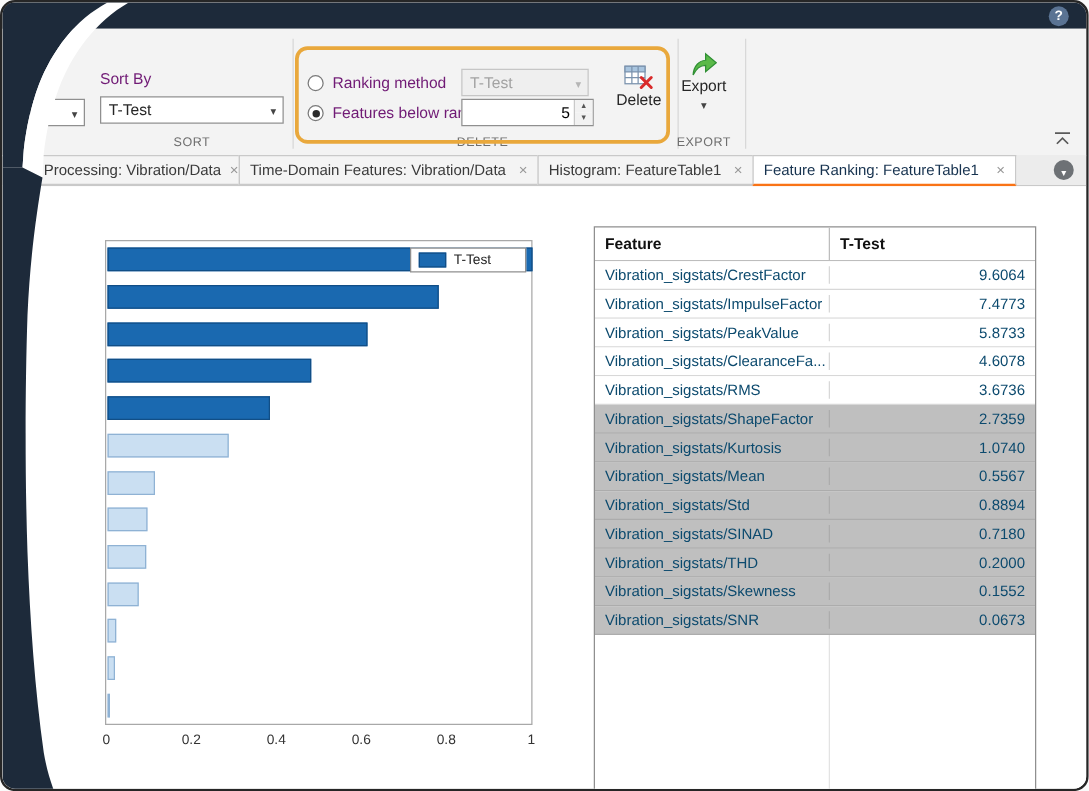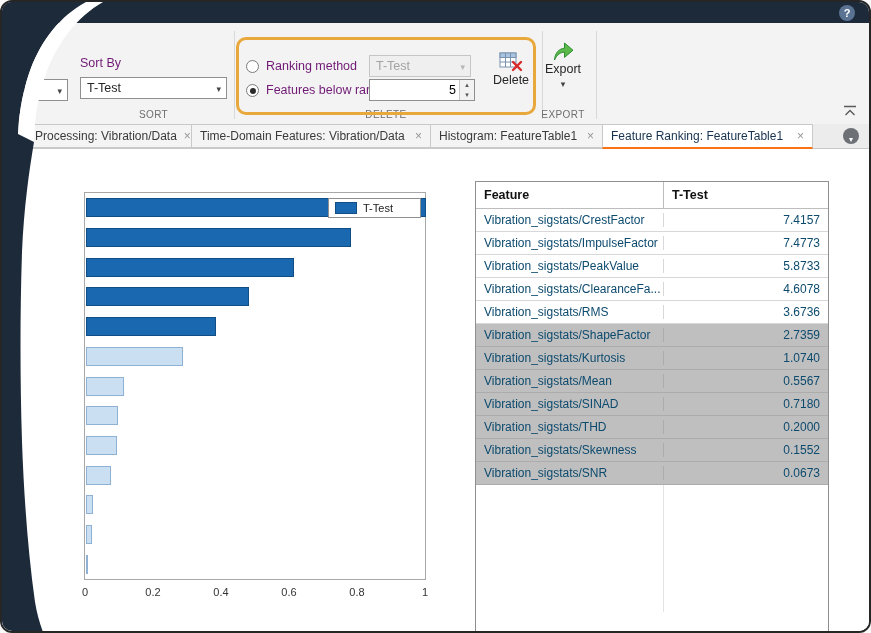--- a/index.html
+++ b/index.html
@@ -228,21 +228,21 @@
     <span class="xtick xt4">0.8</span>
     <span class="xtick xt5">1</span>
 
     <div class="tpanel">
       <div class="thead">
         <div class="th1">Feature</div>
         <div class="th2">T-Test</div>
       </div>
       <div class="trow">
         <div class="tc1">Vibration_sigstats/CrestFactor</div>
-        <div class="tc2">7.4157</div>
+        <div class="tc2">9.6064</div>
       </div>
       <div class="trow">
         <div class="tc1">Vibration_sigstats/ImpulseFactor</div>
         <div class="tc2">7.4773</div>
       </div>
       <div class="trow">
         <div class="tc1">Vibration_sigstats/PeakValue</div>
         <div class="tc2">5.8733</div>
       </div>
       <div class="trow">
@@ -257,20 +257,24 @@
         <div class="tc1">Vibration_sigstats/ShapeFactor</div>
         <div class="tc2">2.7359</div>
       </div>
       <div class="trow hl">
         <div class="tc1">Vibration_sigstats/Kurtosis</div>
         <div class="tc2">1.0740</div>
       </div>
       <div class="trow hl">
         <div class="tc1">Vibration_sigstats/Mean</div>
         <div class="tc2">0.5567</div>
+      </div>
+      <div class="trow hl">
+        <div class="tc1">Vibration_sigstats/Std</div>
+        <div class="tc2">0.8894</div>
       </div>
       <div class="trow hl">
         <div class="tc1">Vibration_sigstats/SINAD</div>
         <div class="tc2">0.7180</div>
       </div>
       <div class="trow hl">
         <div class="tc1">Vibration_sigstats/THD</div>
         <div class="tc2">0.2000</div>
       </div>
       <div class="trow hl">

